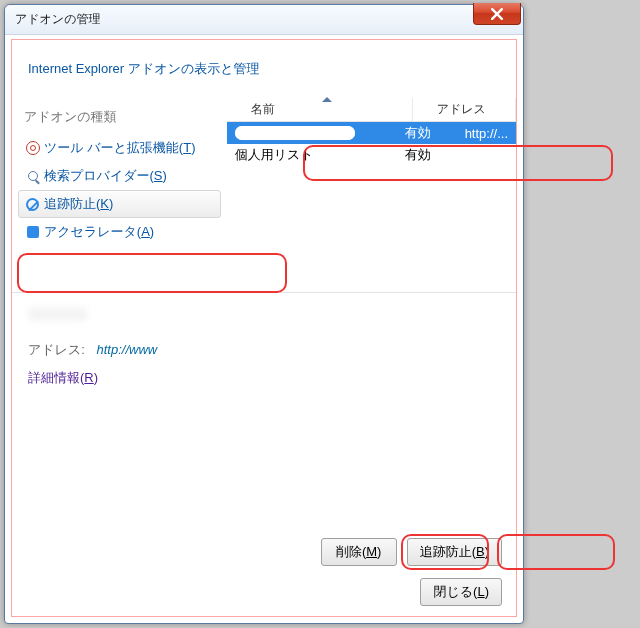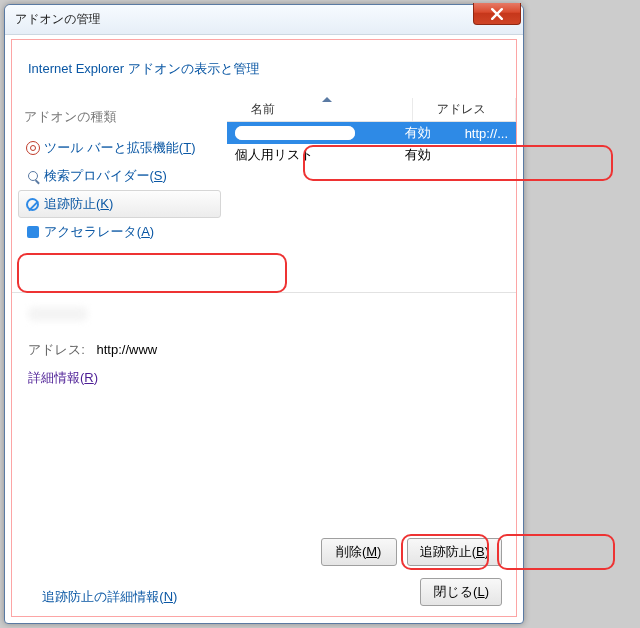--- a/index.html
+++ b/index.html
@@ -63,25 +63,25 @@
 .row .col { padding: 0 8px; }
 .row.selected { background:#2e8ae6; color:#fff; }
 .row .col-name-val { width:170px; }
 .row .col-status-val { width:60px; }
 .row .col-addr-val { flex:1; }
 .blur-name { background: #fff; border-radius: 10px; width: 120px; height: 14px; box-shadow: 0 0 6px 4px #fff inset; }
 
 .details { padding: 14px 16px; position: relative; height: 280px; }
 .blur-label { background:#f4f4f4; filter: blur(3px); width:60px; height:14px; margin-bottom:12px; border-radius:6px; }
 .addr-row { font-size:13px; color:#666; margin-top: 20px; }
-.addr-row .val { color:#000000; margin-left: 8px; }
+.addr-row .val { color:#0369a1; margin-left: 8px; font-style: italic; }
 .details-link { font-size:13px; color:#4c1d95; cursor:pointer; margin-top:10px; display:inline-block; }
 .details-link .u { text-decoration: underline; }
 
-.footer { position:absolute; left:16px; right:0; bottom:0; padding: 10px 14px; }
+.footer { position:absolute; left:8px; right:0; bottom:0; padding: 10px 14px; }
 .footer-link { font-size:13px; color:#0a57a4; cursor:pointer; }
 .footer-link .u { text-decoration: underline; }
 .footer-buttons { position:absolute; right:14px; bottom: 50px; display:flex; gap:10px; }
 .footer .close-row { position:absolute; right:14px; bottom:10px; }
 .btn {
   font-size:13px; padding: 4px 12px; min-width: 76px;
   background: linear-gradient(to bottom,#f8f8f8,#e5e5e5);
   border:1px solid #9f9f9f; border-radius:3px; cursor:pointer;
 }
 .btn .u { text-decoration: underline; }
@@ -173,21 +173,20 @@
         <span class="val">http://www</span>
       </div>
       <span class="details-link"><span>詳細情報(</span><span class="u">R</span><span>)</span></span>
     </div>
 
     <div class="footer">
       <div class="footer-buttons">
         <button class="btn"><span>削除(</span><span class="u">M</span><span>)</span></button>
         <button class="btn"><span>追跡防止(</span><span class="u">B</span><span>)</span></button>
       </div>
-      <span class="footer-link"><span>追跡防止の詳細情報(</span><span class="u">N</span><span>)</span></span>
       <div class="close-row">
         <button class="btn"><span>閉じる(</span><span class="u">L</span><span>)</span></button>
       </div>
     </div>
   </div>
 
   <div class="highlight-red hl-sidebar"></div>
   <div class="highlight-red hl-row"></div>
   <div class="highlight-red hl-delete"></div>
   <div class="highlight-red hl-disable"></div>

